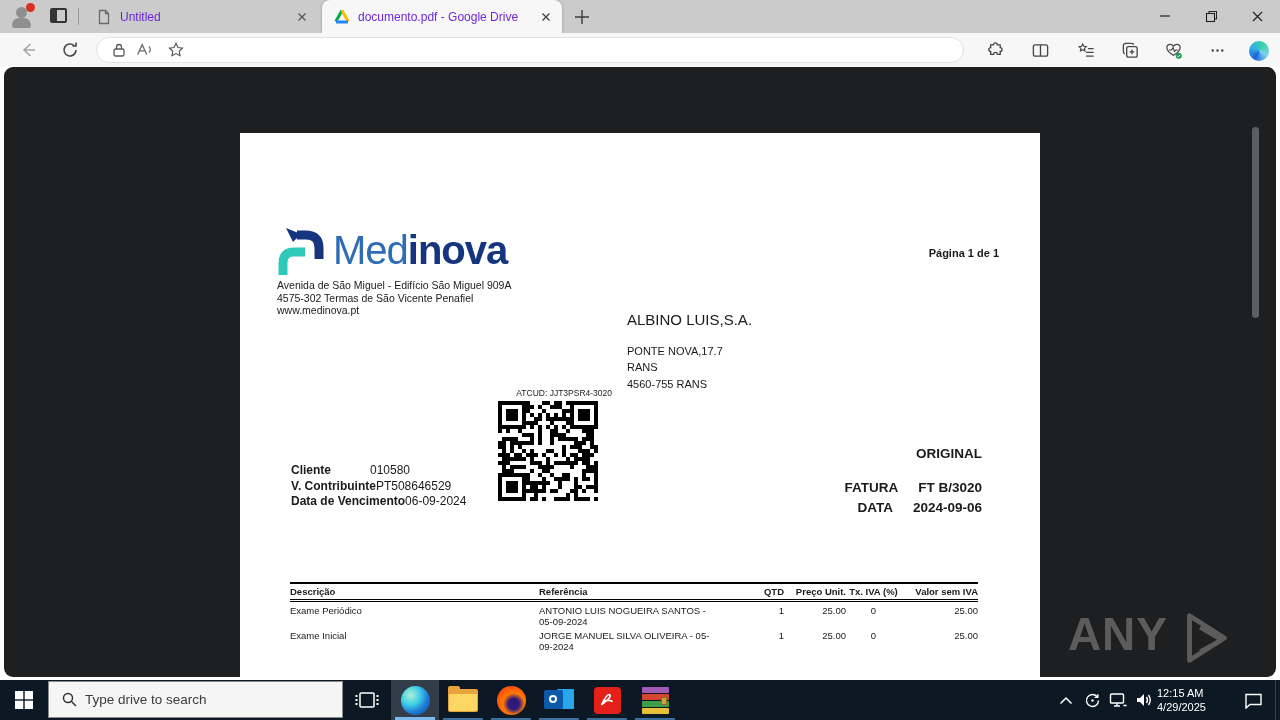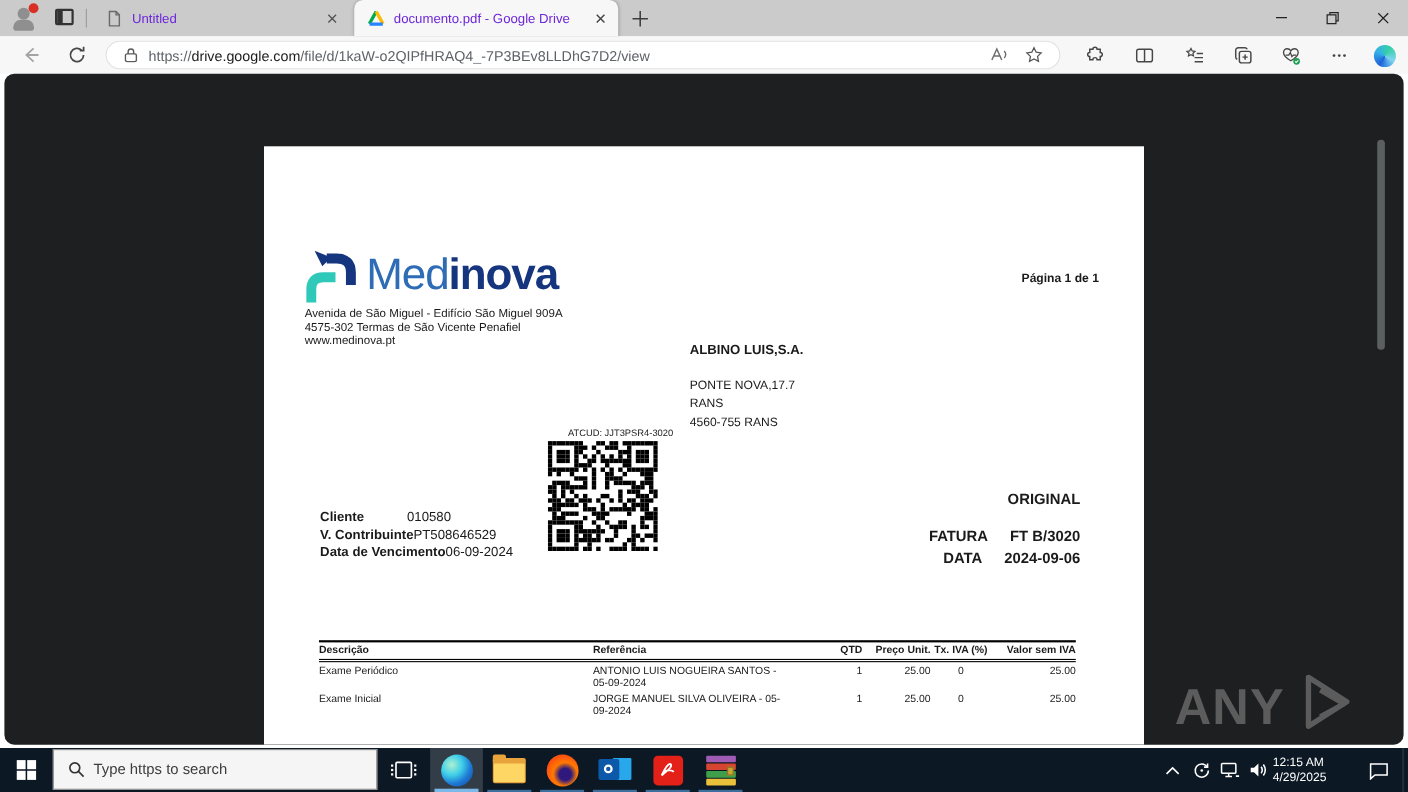--- a/index.html
+++ b/index.html
@@ -40,32 +40,32 @@
   .ext { left:985px; } .split { left:1031px; } .coll { left:1077px; } .dup { left:1121px; }
   .ess { left:1164px; } .more { left:1208px; } .copilot-ic { left:1249px; width:20px; height:20px;
      border-radius:50%; background:conic-gradient(from 210deg,#1d63d8,#36b0e8,#35d0a5,#7fd4f0,#1d63d8); }
 
   
   .content { position:absolute; left:4px; top:67px; width:1272px; height:610px; background:#1e1f20;
              border-radius:9px; overflow:hidden; }
   .vscroll { position:absolute; left:1248px; top:60px; width:7px; height:191px; border-radius:4px; background:#5c5f61; }
 
   
-  .anyrun { position:absolute; right:40px; bottom:8px; display:flex; align-items:flex-end; gap:6px;
+  .anyrun { position:absolute; right:40px; bottom:8px; display:flex; align-items:flex-start; gap:6px;
             color:#5c5c5c; font-size:46px; font-weight:bold; letter-spacing:1px; }
 
   
   .page { position:absolute; left:236px; top:66px; width:800px; height:544px; background:#ffffff; color:#1a1a1a; }
   .logo { position:absolute; left:33px; top:44px; display:flex; align-items:center;margin-top:47px; }
   .logo-text { font-size:40px; letter-spacing:-1px; margin-left:8px; }
   .logo-text .lt1 { color:#2e6cb5; font-weight:500; }
   .logo-text .lt2 { color:#16357f; font-weight:bold; }
   .pagina { position:absolute; right:41px; top:114px; font-size:11px; font-weight:bold; }
   .addr { position:absolute; left:37px; top:146px; font-size:10.5px; line-height:12.5px; }
-  .cust-name { position:absolute; left:387px; top:178px; font-size:12px; font-weight:bold; }
+  .cust-name { position:absolute; left:387px; top:178px; font-size:15px; font-weight:normal; }
   .cust-addr { position:absolute; left:387px; top:210px; font-size:11px; line-height:16.3px; }
   .atcud { position:absolute; left:244px; top:255px; width:128px; text-align:right; font-size:8.5px; }
   .qr { position:absolute; left:258px; top:268px; width:100px; height:100px; background:#fff; }
   .clientrows { position:absolute; left:51px; top:330px; font-size:12px; line-height:15.6px; }
   .clientrows .lbl { display:inline-block; min-width:79px; font-weight:bold; }
   .original { position:absolute; right:58px; top:313px; font-size:13.5px; font-weight:bold; }
   .invline { position:absolute; right:58px; font-size:13.5px; font-weight:bold; display:flex; gap:20px; }
   .inv1 { top:347px; } .inv2 { top:367px; }
   .itable { position:absolute; left:50px; top:409px; width:688px; font-size:9.5px;margin-top:40px; }
   .itable .hrow { display:flex; font-weight:bold; border-top:2px solid #000; border-bottom:3px double #000;
@@ -178,21 +178,20 @@
     <svg class="nav-ic reload" viewBox="0 0 20 20">
       <path d="M16 10a6 6 0 1 1-1.8-4.3" stroke="#474747" stroke-width="1.6" fill="none"></path>
       <path d="M16 2.5v3.5h-3.5" stroke="#474747" stroke-width="1.6" fill="none"></path>
     </svg>
 
     <div class="pill">
       <svg class="lock" viewBox="0 0 12 14">
         <rect x="1" y="6" width="10" height="7" rx="1.5" fill="none" stroke="#5a5a5a" stroke-width="1.3"></rect>
         <path d="M3.5 6V4a2.5 2.5 0 0 1 5 0v2" fill="none" stroke="#5a5a5a" stroke-width="1.3"></path>
       </svg>
-      <span class="url"><span>https://</span><span class="domain">drive.google.com</span><span>/file/d/1kaW-o2QIPfHRAQ4_-7P3BEv8LLDhG7D2/view</span></span>
       <svg class="pill-ic" viewBox="0 0 20 20">
         <path d="M3 15 L8 4 L13 15 M5 11 h6" stroke="#6e6e6e" stroke-width="1.5" fill="none"></path>
         <path d="M15.5 6 q3 3.5 0 7" stroke="#6e6e6e" stroke-width="1.4" fill="none"></path>
       </svg>
       <svg class="pill-ic" viewBox="0 0 20 20">
         <path d="M10 2.6l2.2 4.6 5 .7-3.6 3.5.9 5-4.5-2.4-4.5 2.4.9-5L2.8 7.9l5-.7z" fill="none" stroke="#555" stroke-width="1.3"></path>
       </svg>
     </div>
 
     <svg class="bar-ic ext" viewBox="0 0 20 20">
@@ -656,21 +655,21 @@
           <rect x="9.7" y="0" width="8.3" height="8.3" fill="#fff"></rect>
         <rect x="0" y="9.7" width="8.3" height="8.3" fill="#fff"></rect>
           <rect x="9.7" y="9.7" width="8.3" height="8.3" fill="#fff"></rect>
       </svg>
     </div>
     <div class="tb-search">
       <svg width="15" height="15" viewBox="0 0 15 15">
         <circle cx="6" cy="6" r="4.5" fill="none" stroke="#333" stroke-width="1.5"></circle>
         <path d="M9.5 9.5 L14 14" stroke="#333" stroke-width="1.5"></path>
       </svg>
-      <span>Type https to search</span>
+      <span>Type drive to search</span>
     </div>
     <div class="tb-cell">
       <svg width="24" height="20" viewBox="0 0 24 20">
         <rect x="5" y="3" width="14" height="14" rx="1" fill="none" stroke="#fff" stroke-width="1.5"></rect>
         <rect x="0.5" y="5" width="2" height="2" fill="#fff"></rect>
           <rect x="0.5" y="9" width="2" height="2" fill="#fff"></rect>
           <rect x="0.5" y="13" width="2" height="2" fill="#fff"></rect>
         <rect x="21.5" y="5" width="2" height="2" fill="#fff"></rect>
           <rect x="21.5" y="9" width="2" height="2" fill="#fff"></rect>
           <rect x="21.5" y="13" width="2" height="2" fill="#fff"></rect>

